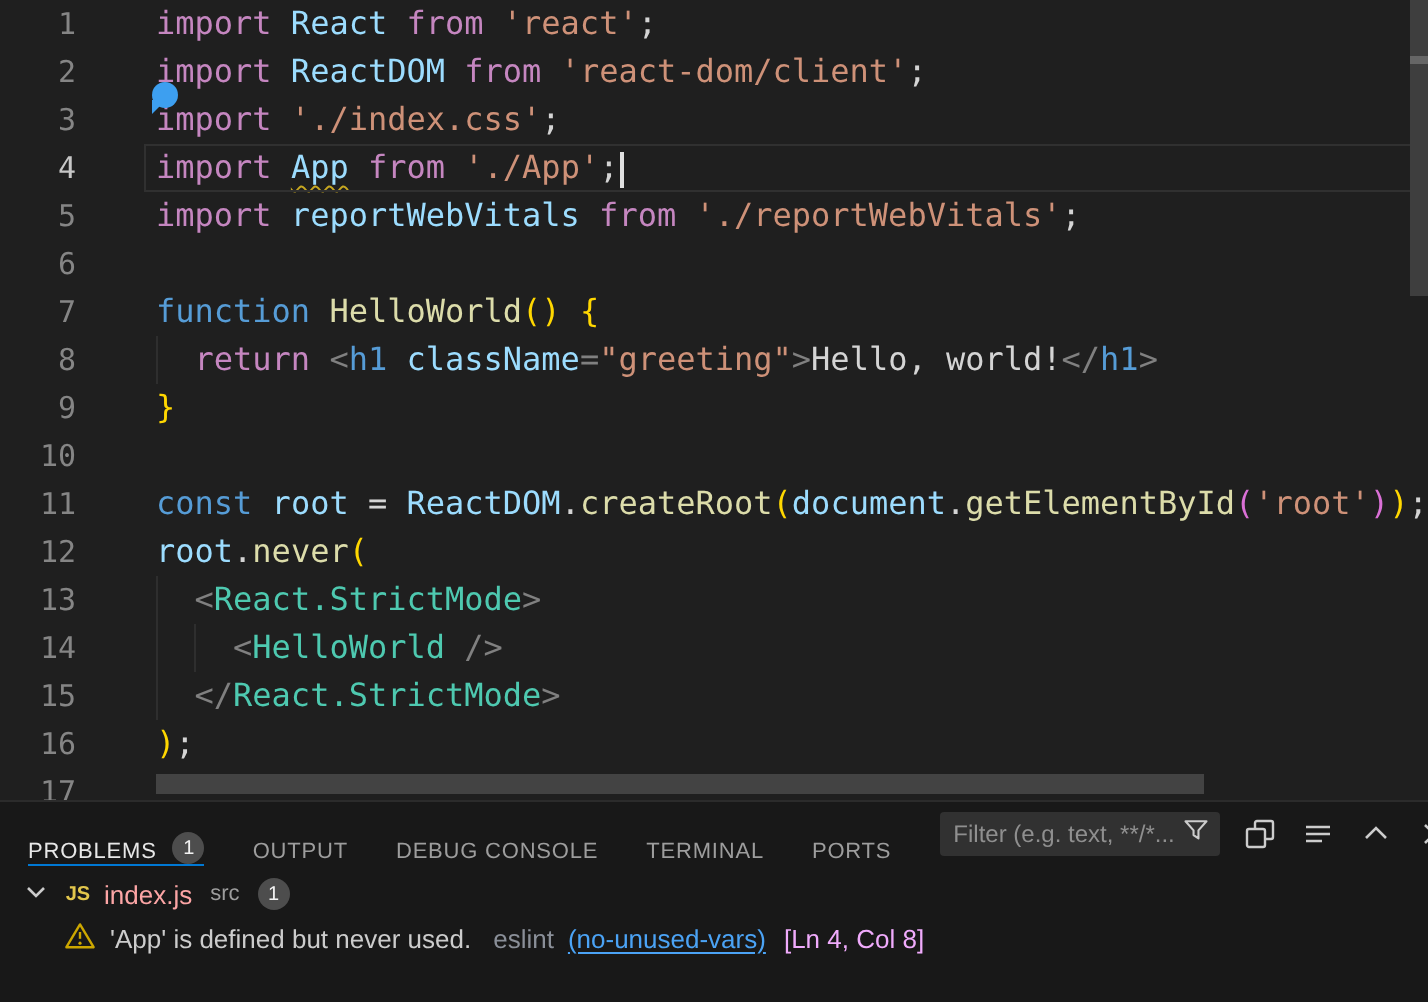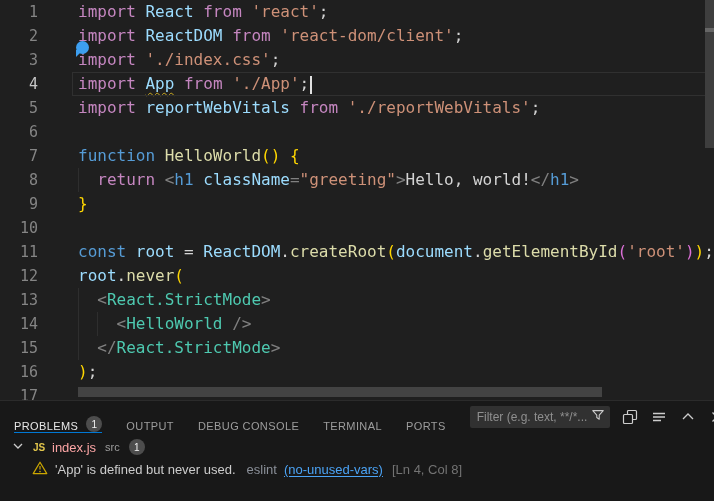--- a/index.html
+++ b/index.html
@@ -91,21 +91,21 @@
               width:18px; height:18px; cursor:pointer; background:transparent; border:none; }
   .icon-btn svg { display:block; }
 
   .tree { margin-top:3px; font-size:13px; }
   .tree-row { display:flex; align-items:center; height:22px; color:#cccccc; cursor:pointer; }
   .file-row { padding-left:10px; gap:5px; }
   .problem-row { padding-left:32px; gap:7px; }
   .js-icon { color:#e2c64c; font-weight:bold; font-size:10px; width:16px; text-align:center; }
   .fname { color:#fca5a5; }
   .fpath { color:#9d9d9d; font-size:11px; margin:0 4px; }
-  .meta  { color:#737373; }
+  .meta  { color:#f0abfc; }
   .loc   { margin-left:2px; }
   .src-label { color:#8a8f98; margin-left:4px; }
   .code-link { color:#4ba3f5; text-decoration:underline; text-underline-offset:2px; cursor:pointer; }
 </style>
 </head>
 <body>
 
 <div class="screen">
 
   <div class="editor">

